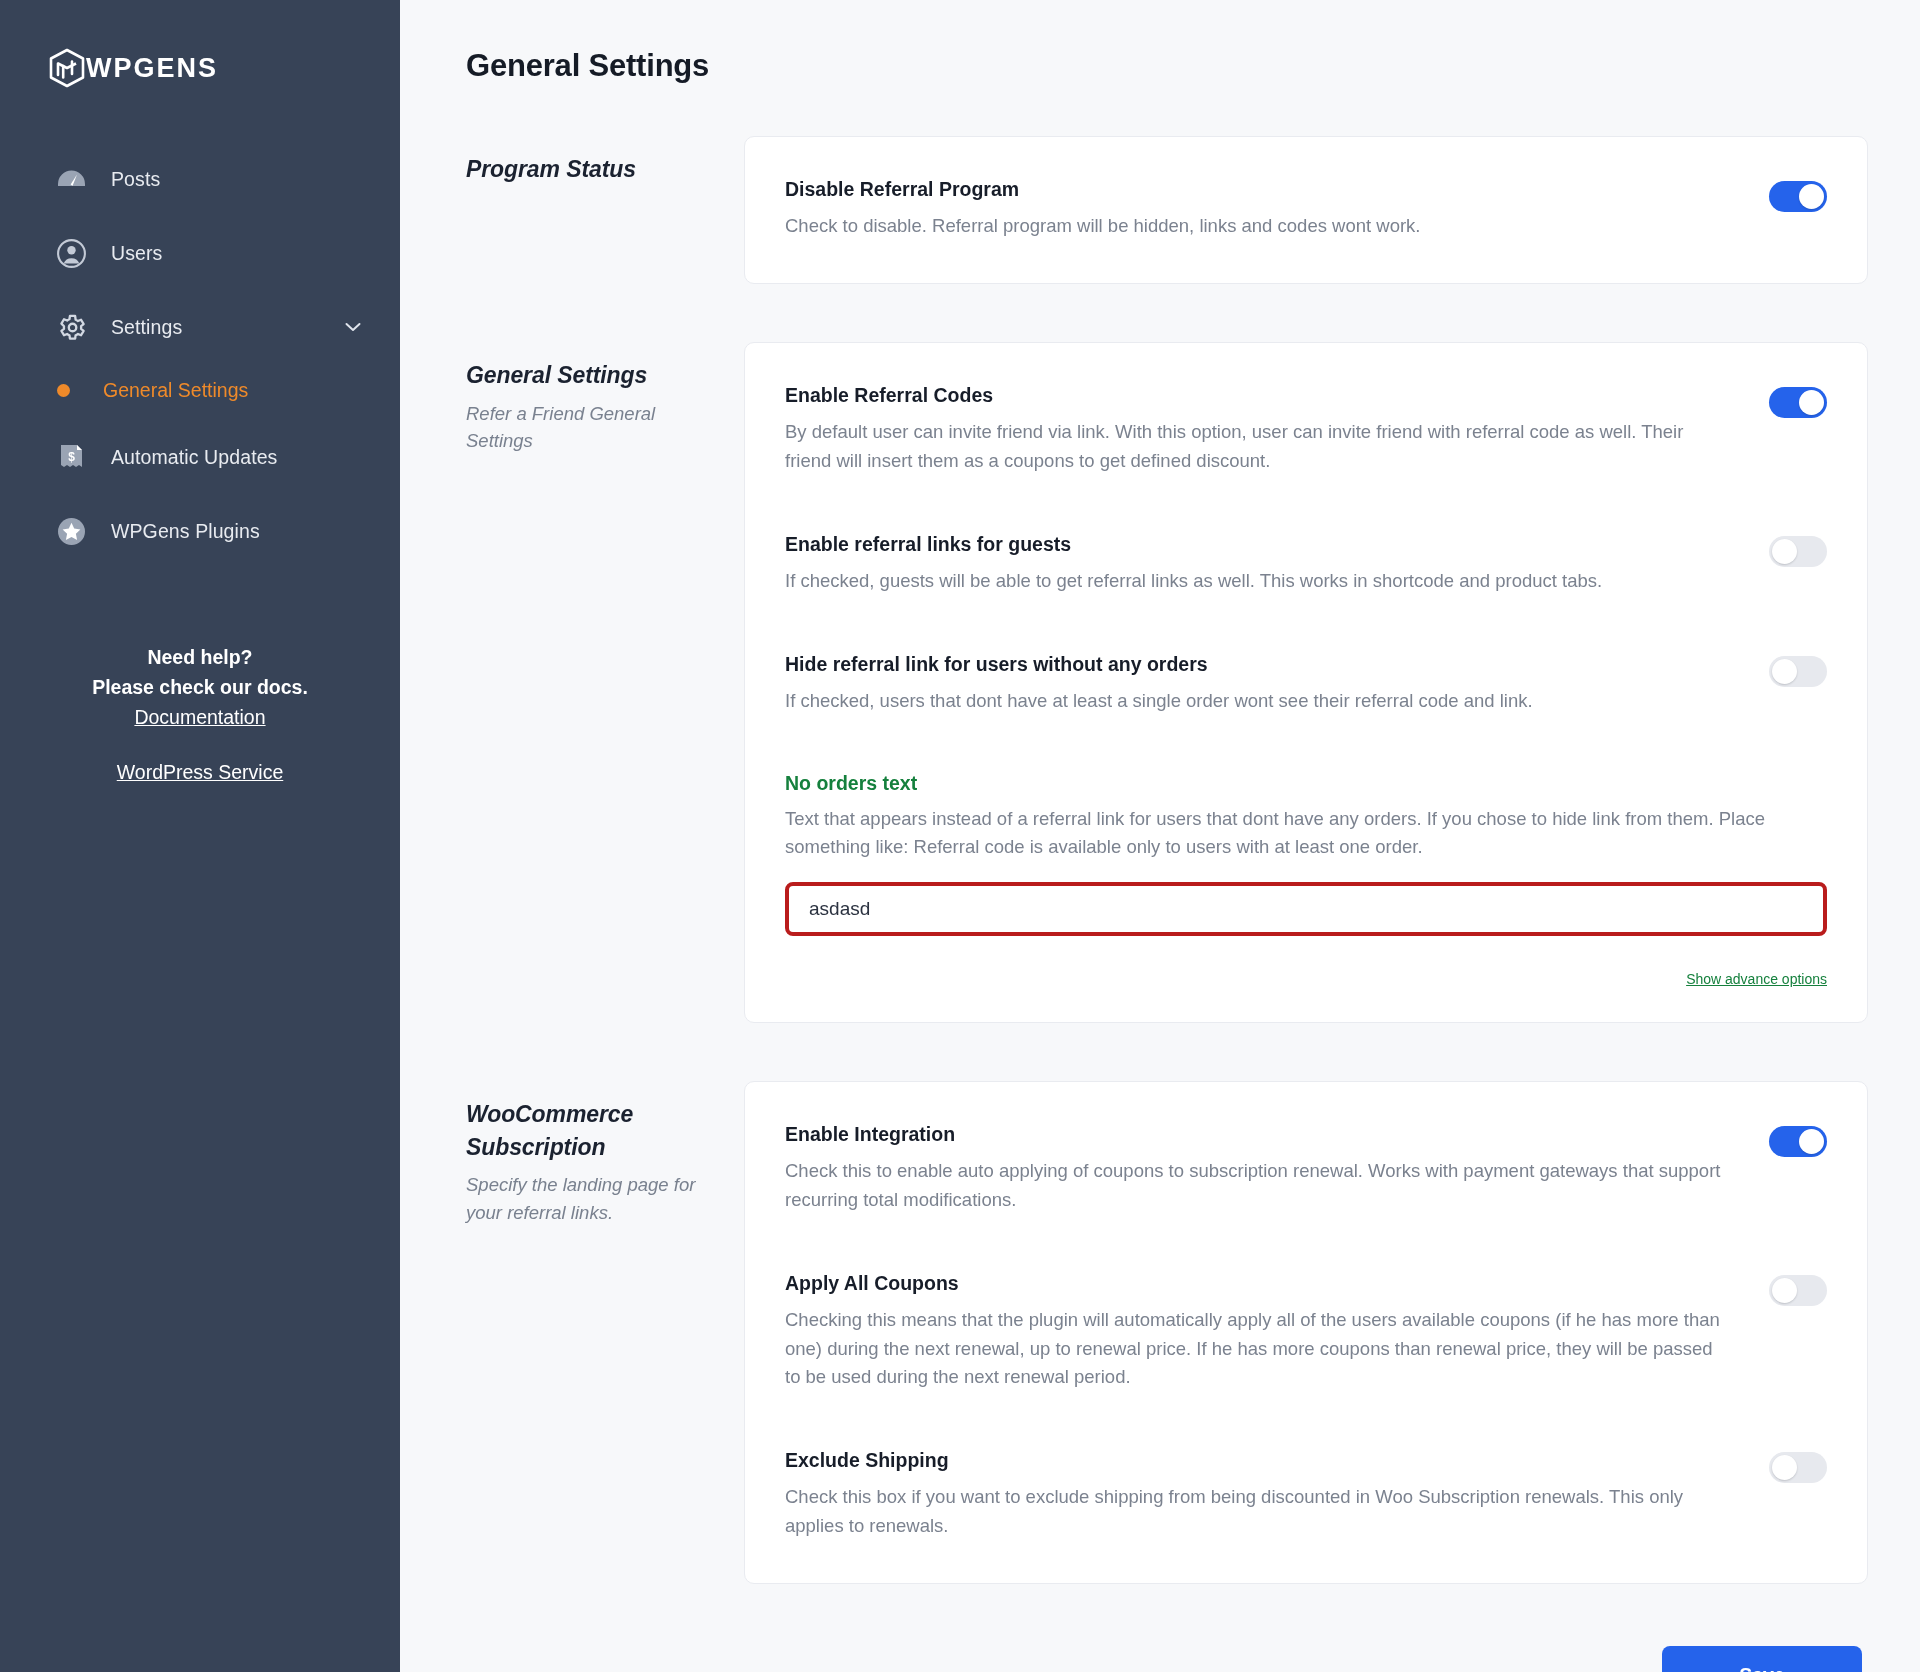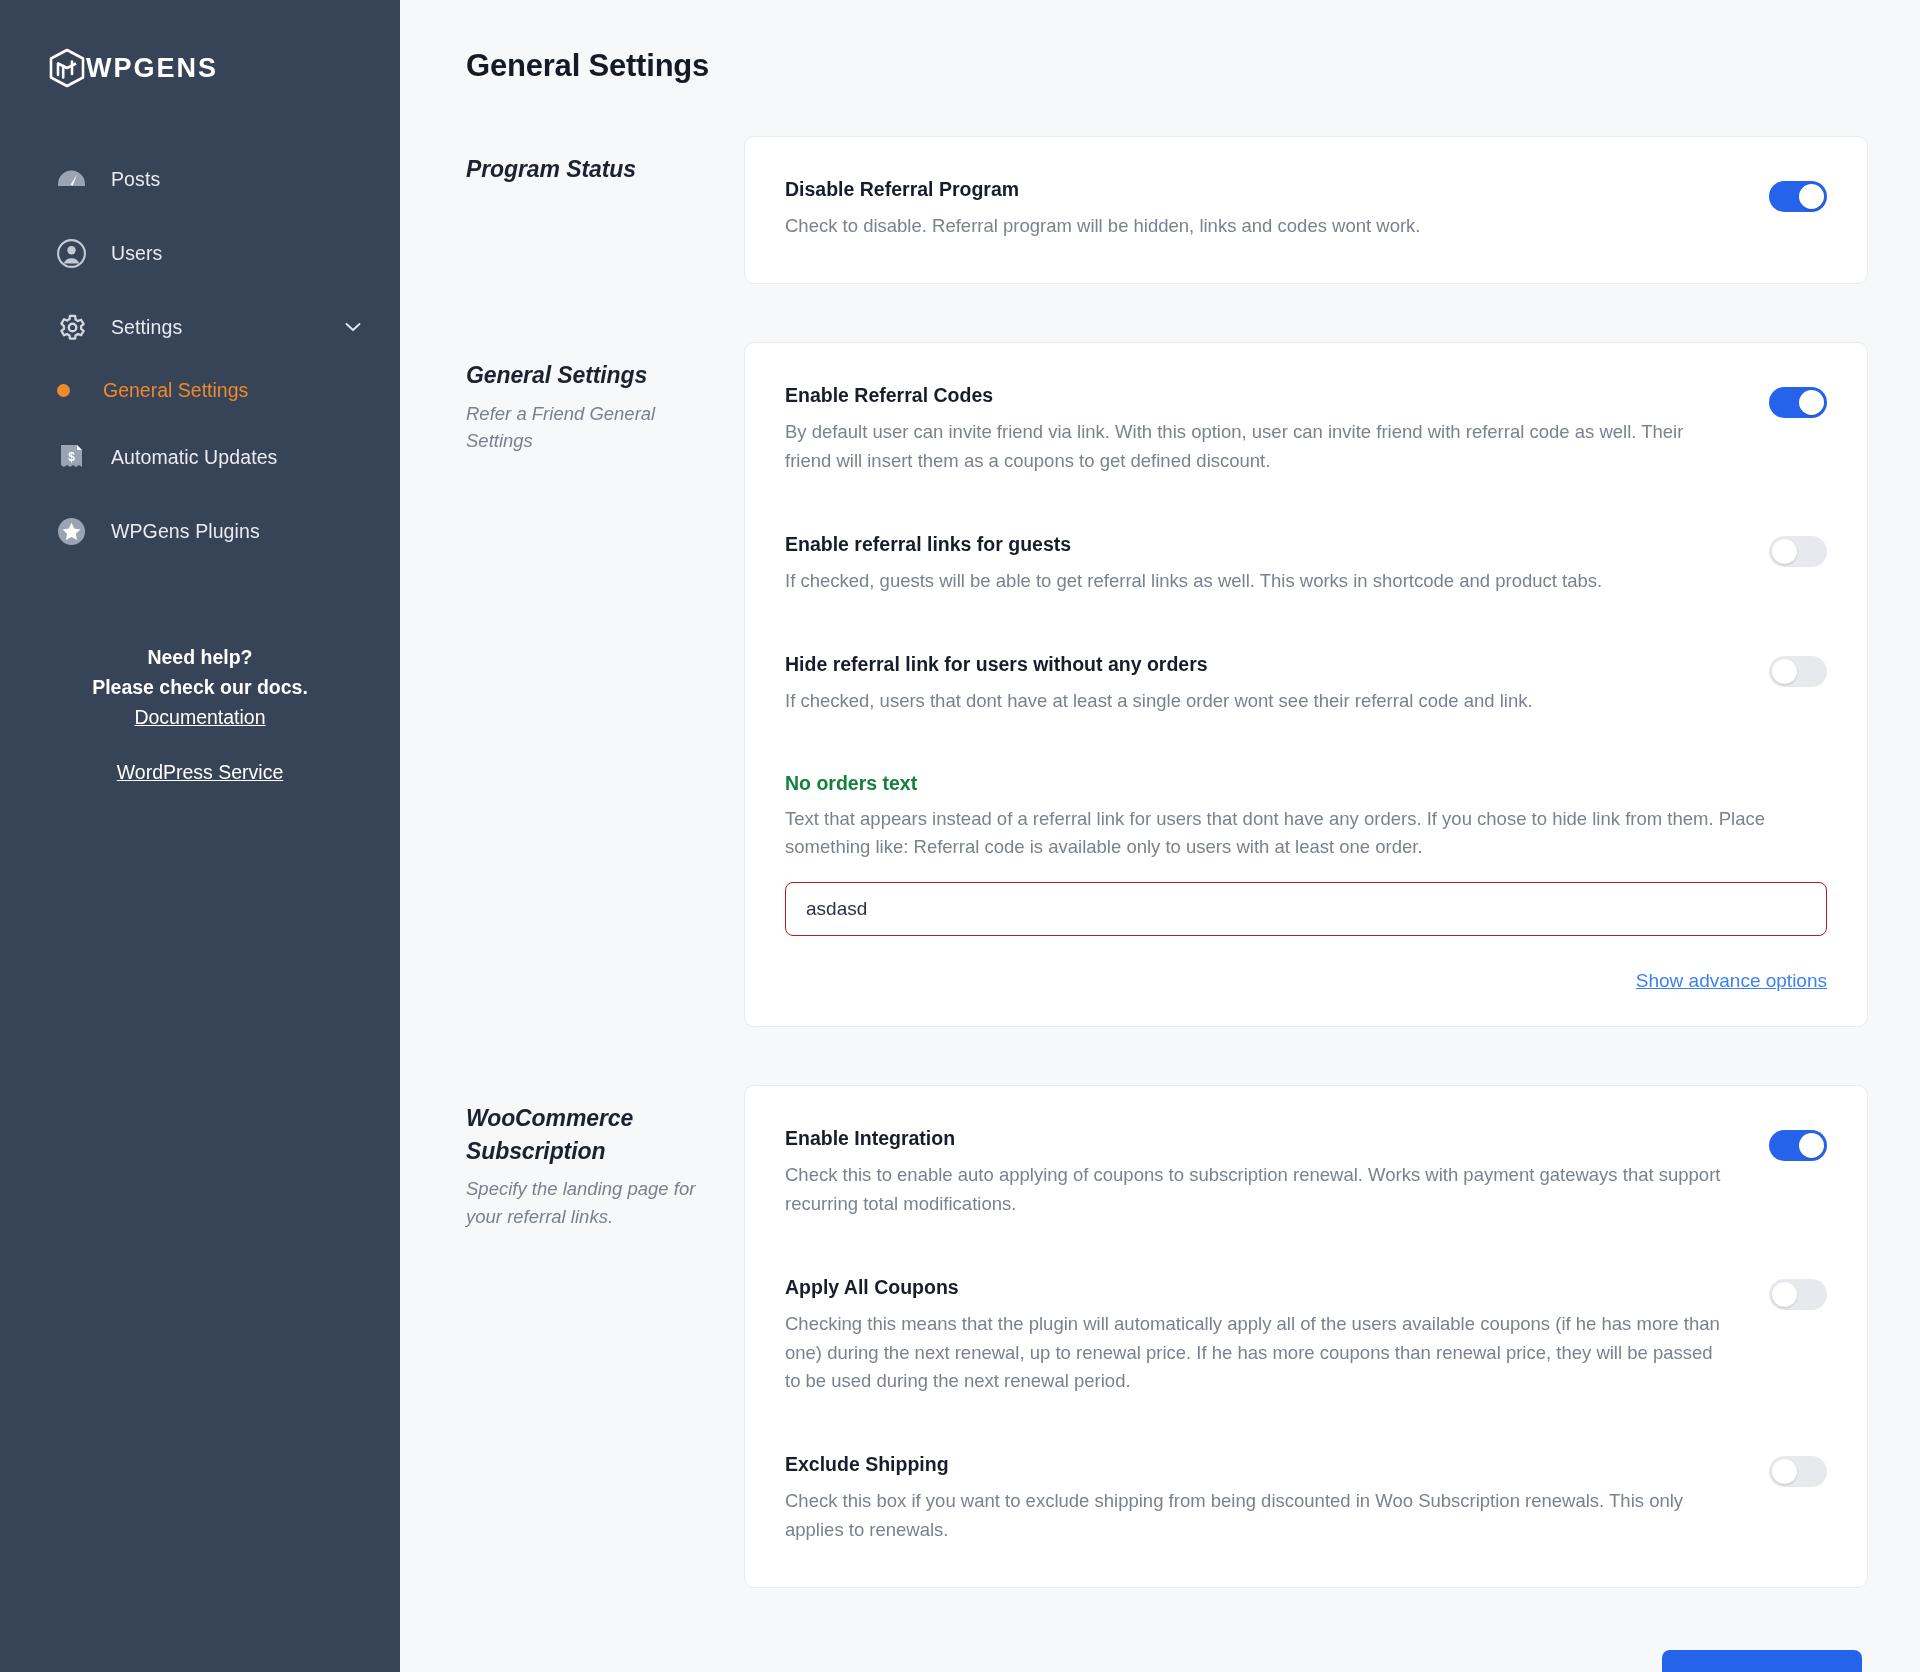--- a/index.html
+++ b/index.html
@@ -204,38 +204,38 @@
 
   .field-label {
     font-size: 19.5px; font-weight: bold; color: #15803d; margin-bottom: 10px;
   }
   .field-desc {
     font-size: 18.5px; color: #7b828f; line-height: 1.55; margin-bottom: 20px;
   }
   .text-input {
     width: 100%;
     height: 54px;
-    border: 1px solid #b91c1c;
+    border: 4px solid #b91c1c;
     border-radius: 8px;
     padding: 0 20px;
     font-size: 19px;
     color: #2b3240;
     font-family: "Liberation Sans", sans-serif;
     background: #ffffff;
     outline: none;
   }
   .text-input::placeholder { color: #9aa1ad; }
 
   .card-footer-link {
     text-align: right;
     margin-top: 26px;
   }
   .adv-link {
-    font-size: 19px;
-    color: #3b82f6;
+    font-size: 14px;
+    color: #15803d;
     text-decoration: underline;
     cursor: pointer;
     margin-left: 46px;
   }
 
   .save-bar {
     display: flex;
     justify-content: flex-end;
     margin-top: 62px;
     padding-right: 6px;

